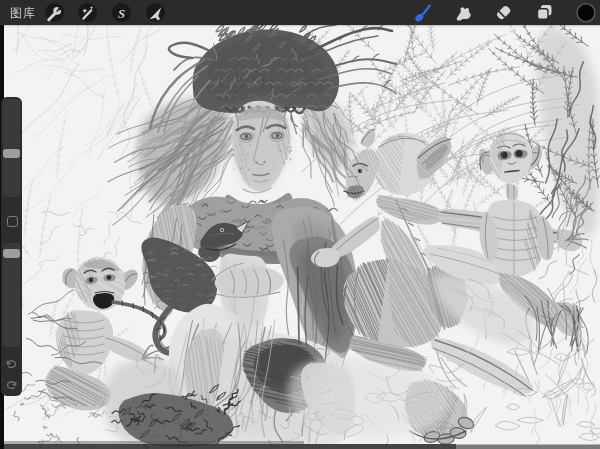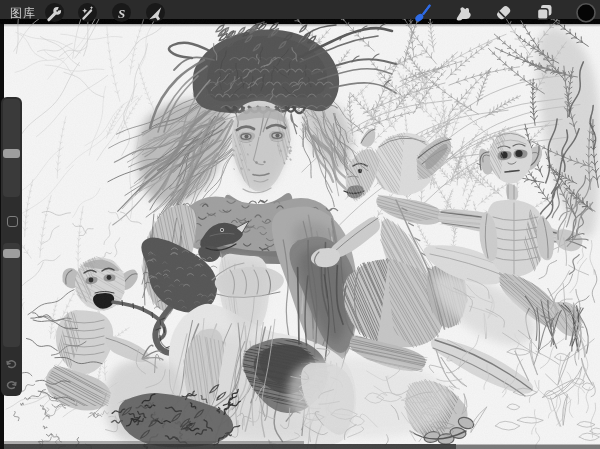--- a/index.html
+++ b/index.html
@@ -1,17 +1,17 @@
 <!DOCTYPE html>
 <html><head><meta charset="utf-8">
 <style>
   html,body{margin:0;padding:0;width:600px;height:449px;overflow:hidden;background:#000;
     font-family:"Liberation Sans",sans-serif;}
   #stage{position:relative;width:600px;height:449px;}
-  #topbar{position:absolute;left:0;top:0;width:600px;height:19px;background:#2b2b2b;z-index:10;}
+  #topbar{position:absolute;left:0;top:0;width:600px;height:25px;background:#2b2b2b;z-index:10;}
   #gallery{position:absolute;left:10px;top:5px;color:#cfcfcf;font-size:12px;letter-spacing:1px;}
   .cbtn{position:absolute;top:3px;width:19px;height:19px;border-radius:50%;background:#191919;}
   #leftstrip{position:absolute;left:0;top:24px;width:4px;height:425px;background:#0d0d0d;z-index:5;}
   #sidebar{position:absolute;left:1px;top:97px;width:21px;height:299px;background:#2d2d2d;border-radius:6px;z-index:6;}
   .track{position:absolute;left:2px;width:17px;background:#3a3a3a;border-radius:4px;}
   .handle{position:absolute;left:2px;width:17px;height:9px;background:#9e9e9e;border-radius:3px;}
   #modbtn{position:absolute;left:6px;top:119px;width:9px;height:9px;border:1.6px solid #7d7d7d;border-radius:3px;}
   #shadowline{position:absolute;left:0;top:24px;width:600px;height:3px;
      background:linear-gradient(#00000055,#0000);z-index:4;}
 </style></head>

